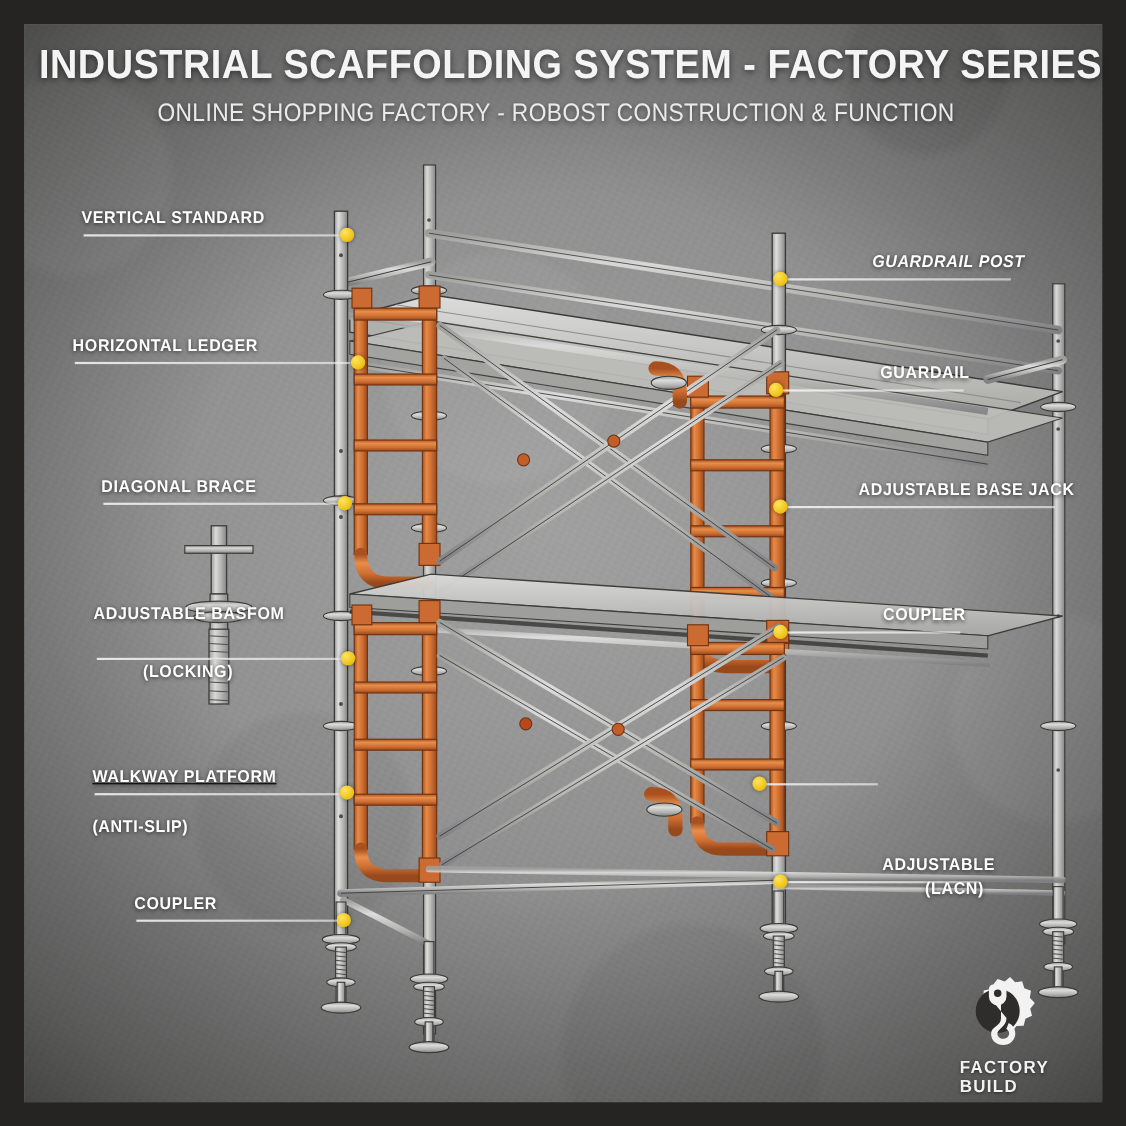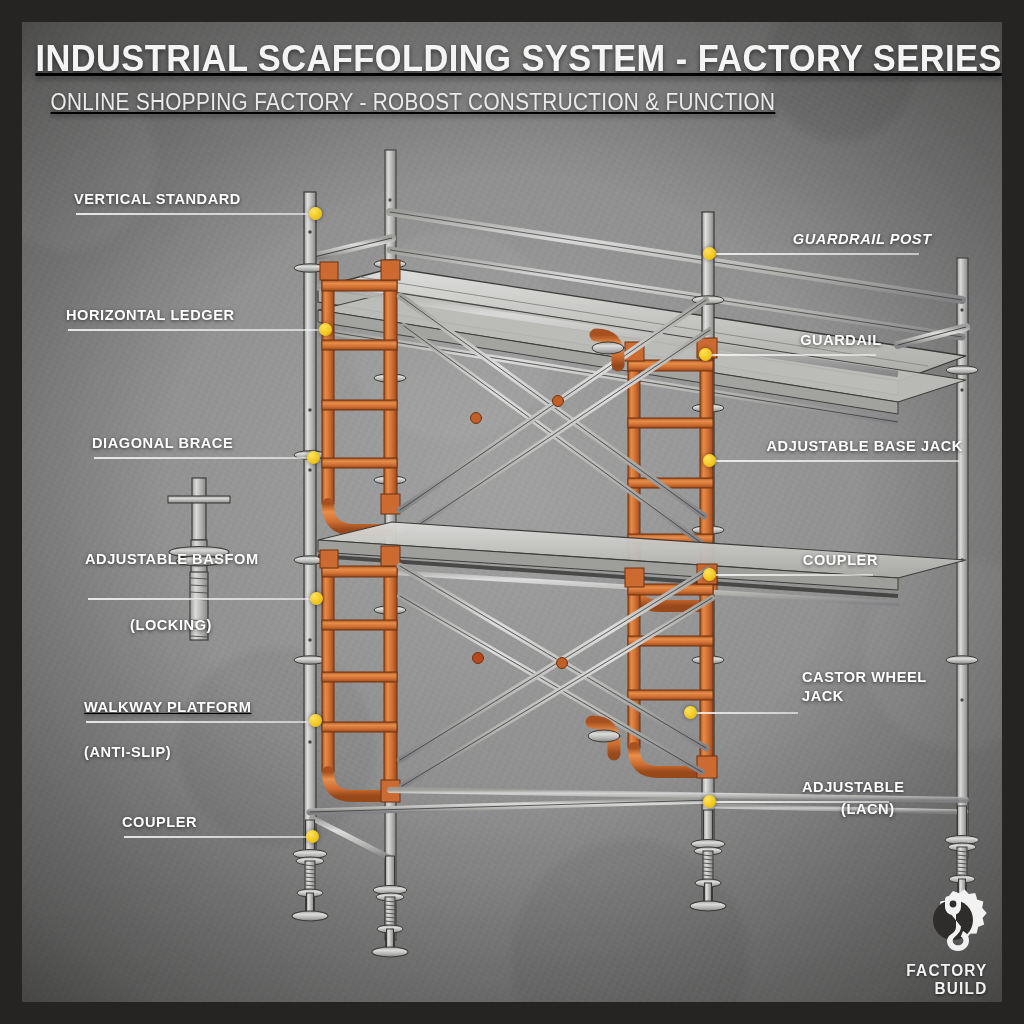--- a/index.html
+++ b/index.html
@@ -43,21 +43,21 @@
   }
   
   #backdrop::after {
     content:"";
     position:absolute; inset:0;
     background:radial-gradient(ellipse 78% 72% at 50% 48%, rgba(0,0,0,0) 45%, rgba(0,0,0,.30) 85%, rgba(0,0,0,.48) 100%);
     pointer-events:none;
   }
 
   
-  #headings { position:absolute; left:0; right:13px; top:38px; z-index:40;text-decoration:underline; }
+  #headings { position:absolute; left:0; right:13px; top:38px; text-align:center; z-index:40; }
   #title {
     color:#f4f4f4;
     font-size:37px;
     font-weight:bold;
     letter-spacing:.5px;
     transform:scaleX(.93);
     text-shadow:0 2px 6px rgba(0,0,0,.55);
     white-space:nowrap;
   }
   #subtitle {
@@ -101,21 +101,21 @@
     box-shadow:0 0 4px rgba(0,0,0,.45);
     z-index:46;
   }
 
   
   #scaffold { position:absolute; inset:0; z-index:30; }
 
   
   #logo {
     position:absolute; right:34px; bottom:26px;
-    width:120px; text-align:right; z-index:50;
+    width:120px; text-align:left; z-index:50;
   }
   #logo .lname {
     color:#f2f2f2; font-size:16px; font-weight:bold; letter-spacing:1.3px;
     line-height:1.12; margin-top:5px; transform:scaleX(.96);
     text-shadow:0 1px 3px rgba(0,0,0,.6);
   }
 </style>
 </head>
 <body>
 
@@ -416,21 +416,21 @@
   <div class="callout" style="left:92px; top:434px;">
     <div class="ctext">DIAGONAL BRACE</div>
   </div>
   <div class="leader" style="left:94px; top:457px; width:216px;"></div>
   <div class="dot" style="left:307px; top:451px;"></div>
 
   <div class="callout" style="left:85px; top:550px;text-align:center;">
     <div class="ctext">ADJUSTABLE BASFOM</div>
   </div>
   <div class="leader" style="left:88px; top:598px; width:225px;"></div>
-  <div class="callout" style="left:130px; top:602px;margin-top:14px;">
+  <div class="callout" style="left:130px; top:602px;">
     <div class="ctext csub">(LOCKING)</div>
   </div>
   <div class="dot" style="left:310px; top:592px;"></div>
 
   <div class="callout" style="left:84px; top:698px;text-decoration:underline;">
     <div class="ctext">WALKWAY PLATFORM</div>
   </div>
   <div class="leader" style="left:86px; top:721px; width:226px;"></div>
   <div class="callout" style="left:84px; top:723px;margin-top:20px;">
     <div class="ctext csub">(ANTI-SLIP)</div>
@@ -448,36 +448,32 @@
   </div>
   <div class="leader" style="left:716px; top:253px; width:203px;"></div>
   <div class="dot" style="left:703px; top:247px;"></div>
 
   <div class="callout right" style="right:142px; top:331px;">
     <div class="ctext">GUARDAIL</div>
   </div>
   <div class="leader" style="left:711px; top:354px; width:165px;"></div>
   <div class="dot" style="left:699px; top:348px;"></div>
 
-  <div class="callout right" style="right:61px; top:437px;">
+  <div class="callout right" style="right:47px; top:437px;">
     <div class="ctext">ADJUSTABLE BASE JACK</div>
   </div>
   <div class="leader" style="left:716px; top:460px; width:243px;"></div>
   <div class="dot" style="left:703px; top:454px;"></div>
 
   <div class="callout right" style="right:146px; top:551px;">
     <div class="ctext">COUPLER</div>
   </div>
   <div class="leader" style="left:716px; top:574px; width:157px;"></div>
   <div class="dot" style="left:703px; top:568px;"></div>
 
-  <div class="callout" style="left:802px; top:668px;">
-    <div class="ctext">CASTOR WHEEL</div>
-    <div class="ctext csub">JACK</div>
-  </div>
   <div class="leader" style="left:690px; top:712px; width:108px;"></div>
   <div class="dot" style="left:684px; top:706px;"></div>
 
   <div class="callout" style="left:802px; top:778px;">
     <div class="ctext">ADJUSTABLE</div>
   </div>
   <div class="leader" style="left:716px; top:801px; width:173px;"></div>
   <div class="callout" style="left:841px; top:800px;">
     <div class="ctext csub">(LACN)</div>
   </div>

